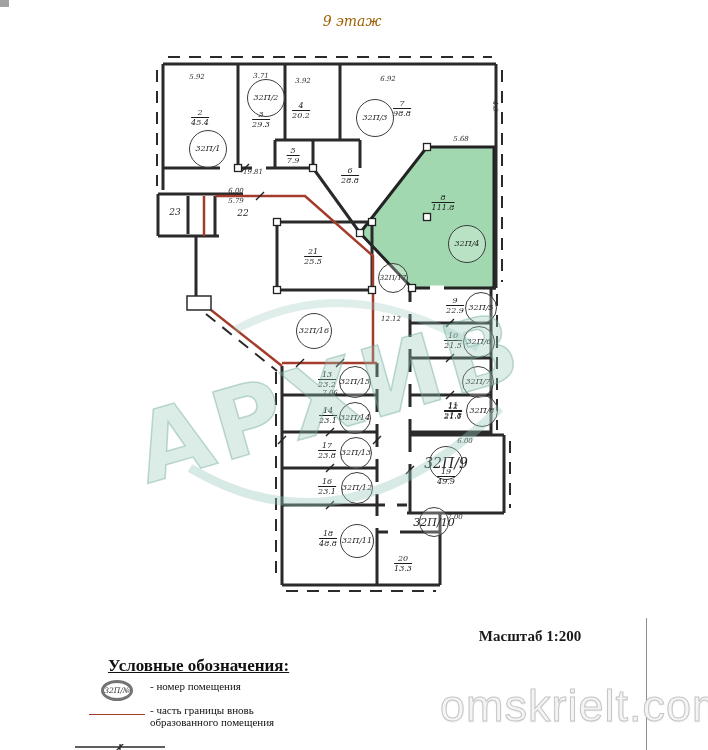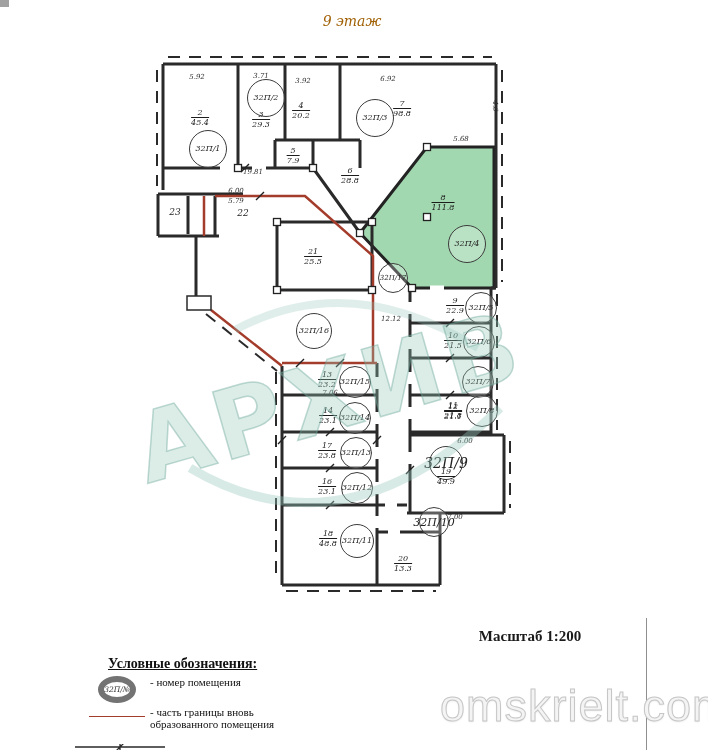--- a/index.html
+++ b/index.html
@@ -21,25 +21,25 @@
   #floor-title{position:absolute;left:302px;top:13px;width:100px;text-align:center;
         font-style:italic;font-size:14px;color:#a16207;z-index:2;}
   #scale-label{position:absolute;left:450px;top:628px;width:160px;text-align:center;
         font-family:"Liberation Serif",serif;font-weight:bold;font-size:15px;color:#1a1a1a;z-index:2;}
   #watermark-archive{position:absolute;left:0;top:0;z-index:3;pointer-events:none;}
   #site-watermark{position:absolute;left:440px;top:680px;width:264px;text-align:right;z-index:4;
         font-family:"Liberation Sans",sans-serif;font-size:45px;letter-spacing:1px;color:#f4f4f4;
         -webkit-text-stroke:1px #c6c6c6;text-shadow:0 1px 2px rgba(0,0,0,0.10);pointer-events:none;}
   #legend{position:absolute;left:84px;top:656px;width:300px;z-index:2;
         font-family:"Liberation Serif",serif;font-size:11px;color:#111;}
-  #legend-heading{font-weight:bold;text-decoration:underline;margin:0 0 4px 24px;font-size:14px;}
+  #legend-heading{font-weight:bold;text-decoration:underline;margin:0 0 4px 24px;font-size:17px;}
   .legend-row{display:flex;align-items:flex-start;margin-bottom:3px;}
   .legend-symbol{width:66px;flex:0 0 66px;display:flex;justify-content:center;align-items:center;min-height:14px;}
   .legend-label{white-space:pre-line;line-height:12px;}
-  .sym-circle{border:6px solid #737373;border-radius:50%;width:26px;height:15px;
+  .sym-circle{border:3px solid #737373;border-radius:50%;width:26px;height:15px;
         font-style:italic;font-size:7.5px;display:flex;align-items:center;justify-content:center;color:#333;
         font-family:"DejaVu Serif",serif;}
   .sym-text{font-style:italic;font-size:9px;color:#444;font-family:"DejaVu Serif",serif;}
   .sym-line-black{width:60px;height:0;border-top:1.5px solid #2a2a2a;margin-top:6px;}
   .sym-line-red{width:56px;height:0;border-top:1.5px solid #a43c2c;margin-top:6px;}
   #page-vline{position:absolute;left:646px;top:618px;width:1px;height:132px;background:#8f8f8f;z-index:2;}
   #scan-artifact{position:absolute;left:0;top:0;width:9px;height:7px;background:#6f6f6f;opacity:.65;z-index:2;}
   #legend-extra-symbol{position:absolute;left:70px;top:744px;z-index:2;}
 </style>
 </head>

